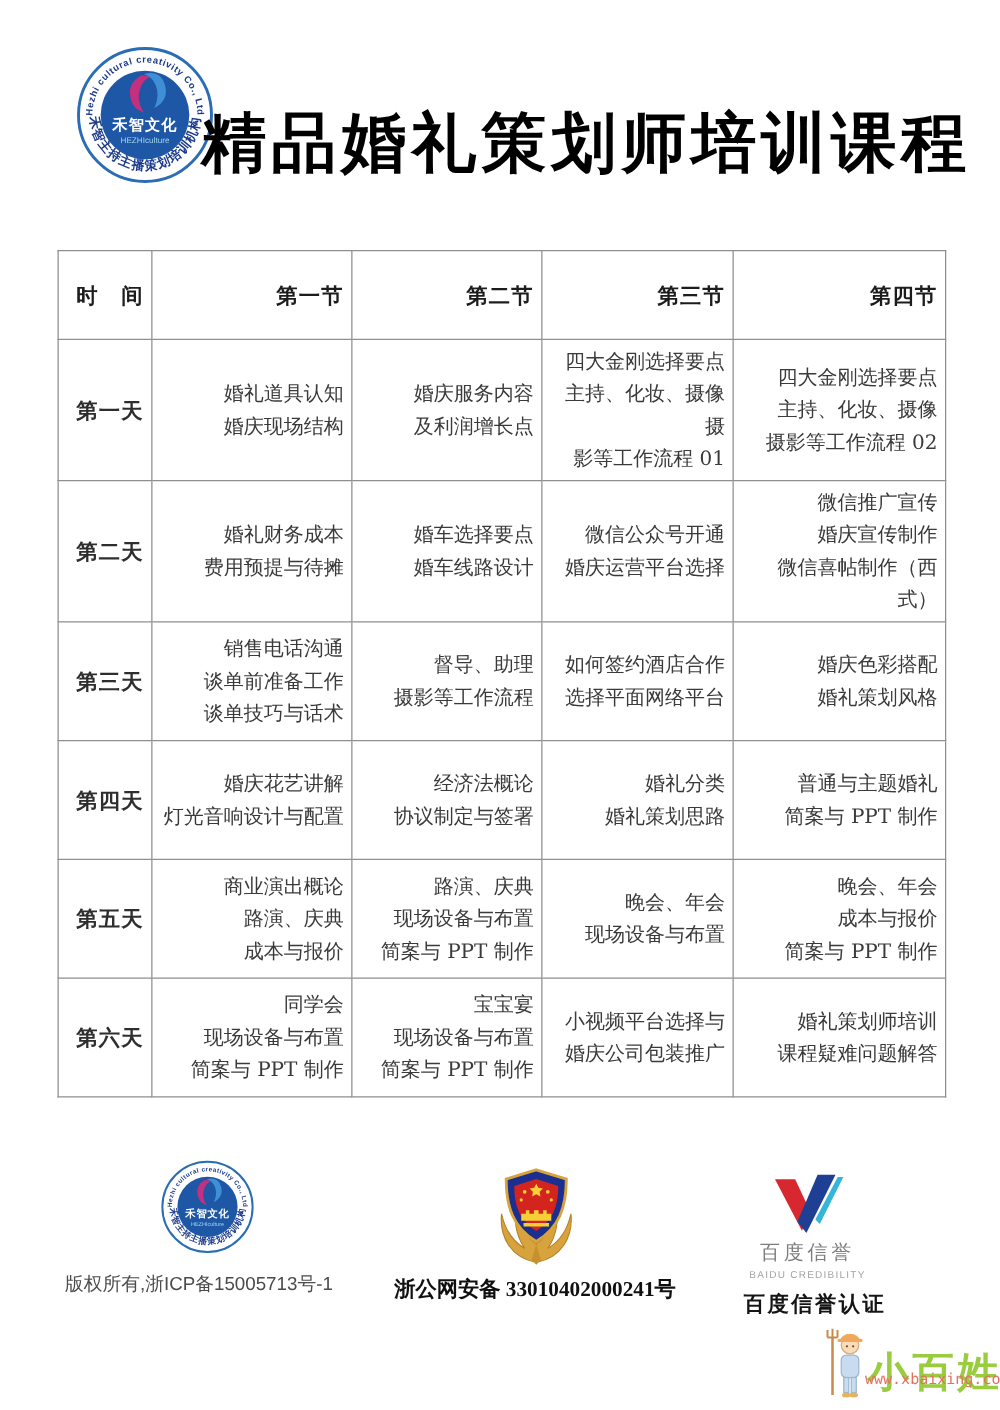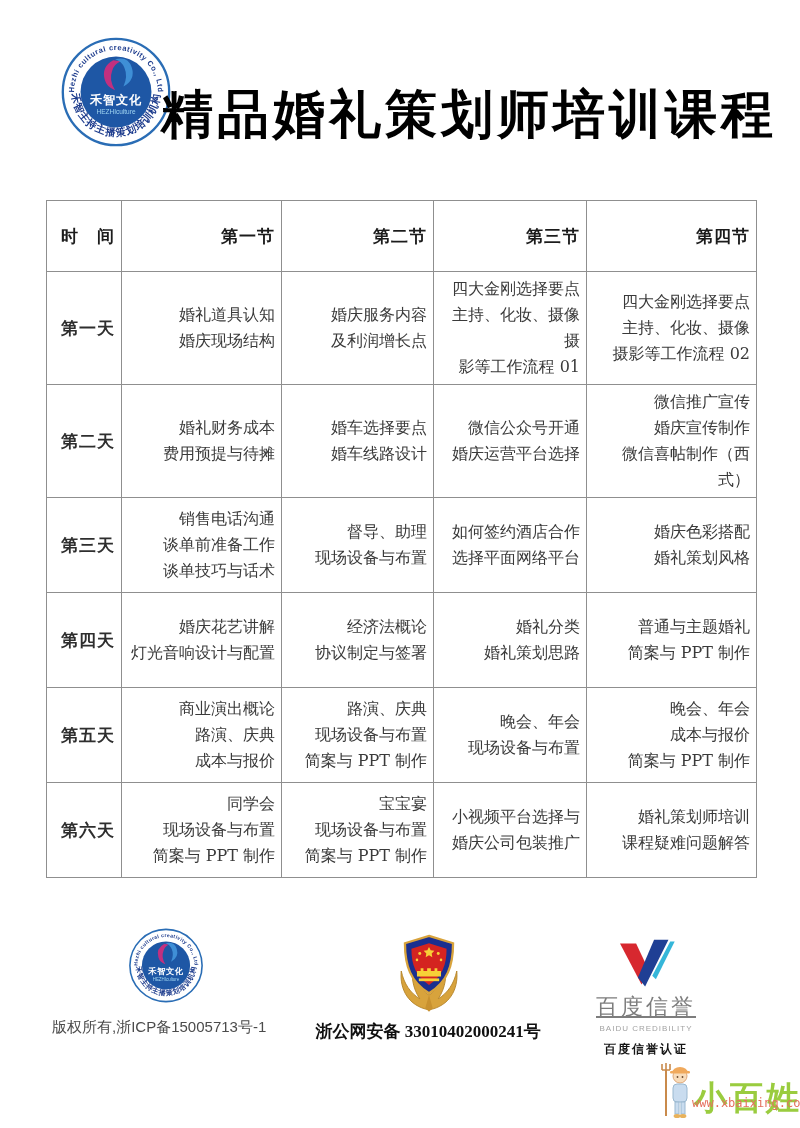--- a/index.html
+++ b/index.html
@@ -41,23 +41,23 @@
     position:absolute;left:52px;top:1018px;width:240px;text-align:left;
     font-size:15px;color:#4b4b4b;
   }
   .police-badge{position:absolute;left:392px;top:928px;width:74px;height:86px;}
   .police-text{
     position:absolute;left:303px;top:1020px;width:250px;text-align:center;
     font-size:17px;font-weight:700;color:#101010;white-space:nowrap;font-family:Liberation Serif, serif;
   }
   .baidu-block{position:absolute;left:595px;top:938px;width:102px;text-align:center;}
   .baidu-v{width:66px;height:52px;margin:0 auto;display:block;}
-  .baidu-cn{font-size:22px;color:#7d7d7d;letter-spacing:3px;margin-top:2px;text-decoration:underline;}
+  .baidu-cn{font-size:16px;color:#7d7d7d;letter-spacing:3px;margin-top:2px;}
   .baidu-en{font-size:8px;color:#a3a3a3;letter-spacing:1px;margin-top:2px;}
-  .baidu-cert{font-size:12px;font-weight:700;color:#141414;letter-spacing:2px;margin-top:8px;white-space:nowrap;}
+  .baidu-cert{font-size:17px;font-weight:700;color:#141414;letter-spacing:2px;margin-top:8px;white-space:nowrap;}
   
   .watermark{position:absolute;left:660px;top:1056px;width:140px;height:66px;}
   .wm-mascot{position:absolute;left:0;top:4px;width:34px;height:60px;}
   .wm-name{
     position:absolute;left:34px;top:0;width:104px;text-align:center;
     font-family:"DejaVu Sans",sans-serif;font-size:33px;font-weight:700;color:#9acc3f;
     letter-spacing:3px;white-space:nowrap;margin-top:20px;
   }
   .wm-url{
     position:absolute;left:32px;top:40px;width:108px;text-align:center;
@@ -131,21 +131,21 @@
       <td>微信推广宣传
 婚庆宣传制作
 微信喜帖制作（西式）</td>
     </tr>
     <tr>
       <th>第三天</th>
       <td>销售电话沟通
 谈单前准备工作
 谈单技巧与话术</td>
       <td>督导、助理
-现场设备与布置</td>
+摄影等工作流程</td>
       <td>如何签约酒店合作
 选择平面网络平台</td>
       <td>婚庆色彩搭配
 婚礼策划风格</td>
     </tr>
     <tr>
       <th>第四天</th>
       <td>婚庆花艺讲解
 灯光音响设计与配置</td>
       <td>经济法概论

